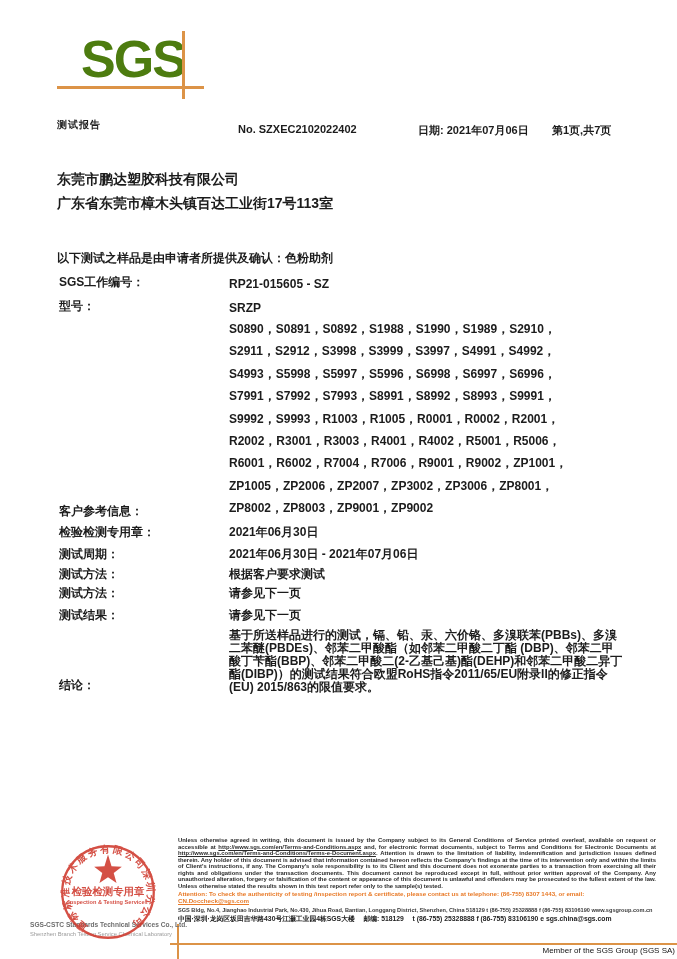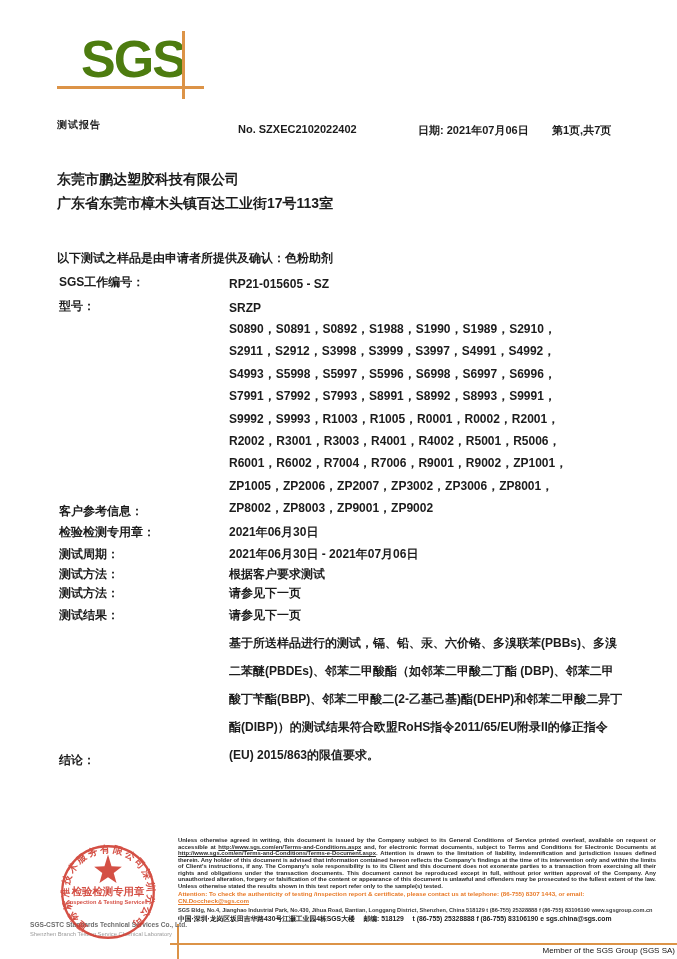--- a/index.html
+++ b/index.html
@@ -24,21 +24,21 @@
   .hdr-date { left:418px; }
   .hdr-page { left:552px; }
   
   .applicant { position:absolute; left:57px; top:167px; font-size:14px; font-weight:600; line-height:24px; }
   .sample-note { position:absolute; left:57px; top:250px; font-size:12px; font-weight:600; }
   
   .row { position:absolute; left:59px; width:566px; display:flex; font-size:12px; font-weight:600;align-items:flex-end; }
   .row .lbl { width:170px; flex:none; }
   .row .val { flex:1; }
   .ref-lines div { line-height:22.4px; }
-  .conclusion .val { line-height:28px; text-align:left; }
+  .conclusion .val { line-height:13px; text-align:left; }
   
   .stamp { position:absolute; left:56px; top:840px; width:104px; height:104px; opacity:.88; z-index:3; }
   .lab-lines { position:absolute; left:30px; top:920px; z-index:1; }
   .lab-l1 { font-size:6.6px; font-weight:700; color:#6d6d6d; line-height:10px; }
   .lab-l2 { font-size:5.8px; color:#9b9b9b; line-height:8px; }
   
   .footer-text { position:absolute; left:178px; top:837px; width:478px; }
   .disclaimer { font-size:5.9px; line-height:6.55px; text-align:justify; color:#2b2b2b; font-weight:600; }
   .disclaimer .url { text-decoration:underline; }
   .attention { margin-top:1px; font-size:6.2px; line-height:7px; font-weight:700; color:#e87a28; }

